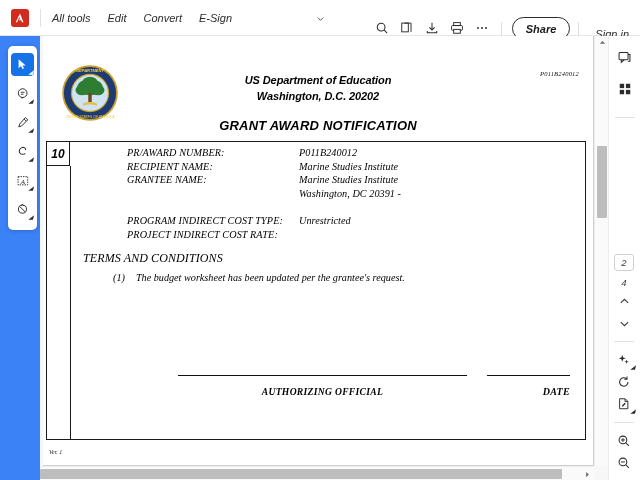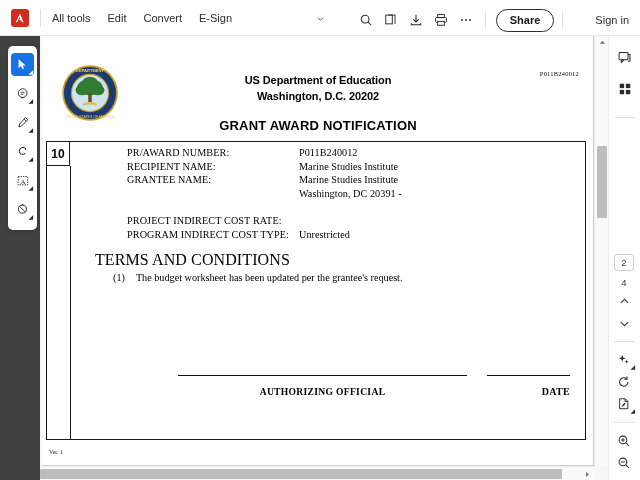--- a/index.html
+++ b/index.html
@@ -2,21 +2,21 @@
 <html><head>
 <meta charset="utf-8">
 <style>
   * { box-sizing: border-box; margin: 0; padding: 0; }
   html, body {
     width: 640px; height: 480px;
     background: #f2f2f2;
     font-family: "Liberation Sans", sans-serif;
     overflow: hidden;
   }
-  #app { position: relative; width: 640px; height: 480px; background: #404040; }
+  #app { position: relative; width: 640px; height: 480px; background: #3b82f6; font-style: italic; }
 
   
   .topbar {
     position: absolute; top: 0; left: 0; width: 640px; height: 36px;
     background: #fff; border-bottom: 1px solid #e6e6e6;
     display: flex; align-items: center;
   }
   .acrobat-logo {
     width: 18px; height: 18px; margin-left: 11px; border-radius: 3px;
     background: #d32b1e; display: flex; align-items: center; justify-content: center;
@@ -36,33 +36,33 @@
     pointer-events: none;
   }
   .file-name-box {
     display: flex; align-items: center; gap: 7px; pointer-events: auto; cursor: pointer;
   }
   .file-name { font-size: 11px; font-weight: bold; color: #2c2c2c; letter-spacing: 0.1px; }
   .chev-sm { width: 9px; height: 9px; }
 
   .tb-right {
     position: absolute; right: 9px; top: 0; height: 40px;
-    display: flex; align-items: center; gap: 0;
+    display: flex; align-items: flex-end; gap: 0;
   }
   .icon-btn {
     width: 25px; height: 25px; display: flex; align-items: center; justify-content: center;
     cursor: pointer; border-radius: 4px;
   }
   .share-btn {
     height: 23px; padding: 0 13px; border: 1.4px solid #2c2c2c; border-radius: 12px;
     font-size: 11px; font-weight: bold; color: #1b1b1b; display: flex; align-items: center;
     cursor: pointer; background: #fff; margin-left: 4px;
   }
   .signin-btn {
-    font-size: 11px; color: #2c2c2c; cursor: pointer; margin-left: 28px; padding: 0 2px;
+    font-size: 11px; color: #2c2c2c; cursor: pointer; margin-left: 12px; padding: 0 2px;
   }
 
   
   .left-rail {
     position: absolute; left: 8px; top: 46px; width: 29px;
     background: #fff; border-radius: 5px;
     box-shadow: 0 1px 4px rgba(0,0,0,.18);
     display: flex; flex-direction: column; align-items: center;
     padding: 4px 0 6px 0;
   }
@@ -152,22 +152,22 @@
     position: absolute; left: 23px; top: 24px; bottom: 0; width: 1.3px; background: #1a1a1a;
   }
 
   .fields { position: absolute; left: 36px; top: 4px; right: 10px; margin-left: 44px; }
   .frow { display: flex; line-height: 13.6px; font-size: 10.2px; }
   .flabel { width: 172px; flex: none; letter-spacing: 0.1px; }
   .fvalue { flex: 1; letter-spacing: 0.05px; }
   .spacer-row { height: 13.6px; }
 
   .tc-title {
-    position: absolute; left: 48px; top: 109px;
-    font-size: 16px; letter-spacing: 0.1px;
+    position: absolute; left: 36px; top: 109px;
+    font-size: 12px; letter-spacing: 0.1px;
   }
   .tc-item {
     position: absolute; left: 66px; top: 130px; right: 16px;
     font-size: 10.2px; display: flex; gap: 11px;
   }
   .tc-num { flex: none; }
 
   
   .sig-line-1 {
     position: absolute; left: 131px; top: 233px; width: 289px; height: 1.4px; background: #111;
@@ -382,26 +382,26 @@
             </div>
             <div class="frow">
               <div class="flabel"></div>
             </div>
             <div class="frow">
               <div class="flabel"></div>
               <div class="fvalue">Washington, DC 20391 -</div>
             </div>
             <div class="spacer-row"></div>
             <div class="frow">
+              <div class="flabel">PROGRAM INDIRECT COST TYPE:</div>
+              <div class="fvalue">Unrestricted</div>
+            </div>
+            <div class="frow">
               <div class="flabel">PROJECT INDIRECT COST RATE:</div>
               <div class="fvalue"></div>
-            </div>
-            <div class="frow">
-              <div class="flabel">PROGRAM INDIRECT COST TYPE:</div>
-              <div class="fvalue">Unrestricted</div>
             </div>
           </div>
 
           <div class="tc-title">TERMS AND CONDITIONS</div>
           <div class="tc-item">
             <span class="tc-num">(1)</span>
             <span>The budget worksheet has been updated per the grantee's request.</span>
           </div>
 
           <div class="sig-line-1"></div>

